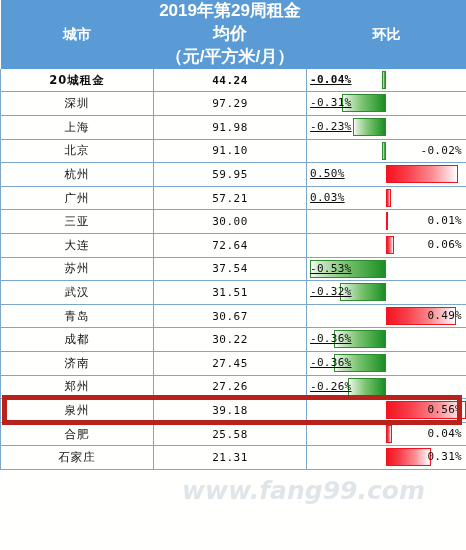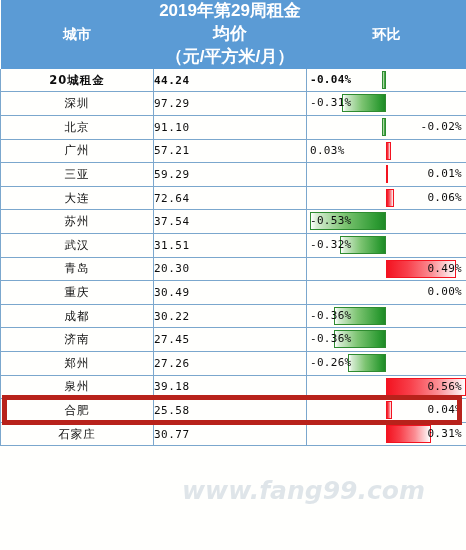--- a/index.html
+++ b/index.html
@@ -69,21 +69,21 @@
     white-space:nowrap;
     overflow:hidden;
   }
   tbody td.city{
     text-align:center;
     font-family:"DejaVu Sans","Liberation Sans",sans-serif;
     letter-spacing:1px;
     border-left:1px solid #7ba7cd;
   }
   tbody td.price{
-    text-align:left;
+    text-align:center;
     font-family:"DejaVu Sans Mono","Liberation Mono",monospace;
     font-size:11px;
     letter-spacing:0.5px;
   }
   tbody tr.total td.city,
   tbody tr.total td.price{font-weight:bold;}
   tbody tr.total td{border-bottom:1px solid #7ba7cd;}
 
   
   td.mom{
@@ -120,21 +120,21 @@
     top:0;
     height:22.6px;
     line-height:22.6px;
     font-size:11px;
     font-family:"DejaVu Sans Mono","Liberation Mono",monospace;
     letter-spacing:0.3px;
     color:#0d0d0d;
     z-index:3;
     white-space:nowrap;
   }
-  .bar-label.left{left:3px;text-align:right;}
+  .bar-label.left{left:3px;text-align:right;text-decoration:underline;}
   .bar-label.right{right:4px;}
   tbody tr.total .bar-label{font-weight:bold;}
 
   
   #highlight{
     position:absolute;
     left:2px;
     width:460px;
     height:28px;
     border:5px solid #b8221b;
@@ -181,42 +181,62 @@
           <td class="city">深圳</td>
           <td class="price">97.29</td>
           <td class="mom">
             <div class="bar-wrap">
               <div class="bar neg" style="left: 35px; width: 44px;"></div>
               <div class="bar-label left">-0.31%</div>
             </div>
           </td>
         </tr>
         <tr>
+          <td class="city">上海</td>
+          <td class="price">91.98</td>
+          <td class="mom">
+            <div class="bar-wrap">
+              <div class="bar neg" style="left: 46px; width: 33px;"></div>
+              <div class="bar-label left">-0.23%</div>
+            </div>
+          </td>
+        </tr>
+        <tr>
           <td class="city">北京</td>
           <td class="price">91.10</td>
           <td class="mom">
             <div class="bar-wrap">
               <div class="bar neg tiny" style="left: 75px; width: 4px;"></div>
               <div class="bar-label right">-0.02%</div>
             </div>
           </td>
         </tr>
         <tr>
+          <td class="city">杭州</td>
+          <td class="price">59.95</td>
+          <td class="mom">
+            <div class="bar-wrap">
+              <div class="bar pos" style="left: 79px; width: 72px;"></div>
+              <div class="bar-label left">0.50%</div>
+            </div>
+          </td>
+        </tr>
+        <tr>
           <td class="city">广州</td>
           <td class="price">57.21</td>
           <td class="mom">
             <div class="bar-wrap">
               <div class="bar pos tiny" style="left: 79px; width: 5px;"></div>
               <div class="bar-label left">0.03%</div>
             </div>
           </td>
         </tr>
         <tr>
           <td class="city">三亚</td>
-          <td class="price">59.29</td>
+          <td class="price">30.00</td>
           <td class="mom">
             <div class="bar-wrap">
               <div class="bar pos tiny" style="left: 79px; width: 2px;"></div>
               <div class="bar-label right">0.01%</div>
             </div>
           </td>
         </tr>
         <tr>
           <td class="city">大连</td>
           <td class="price">72.64</td>
@@ -242,38 +262,29 @@
           <td class="price">31.51</td>
           <td class="mom">
             <div class="bar-wrap">
               <div class="bar neg" style="left: 33px; width: 46px;"></div>
               <div class="bar-label left">-0.32%</div>
             </div>
           </td>
         </tr>
         <tr>
           <td class="city">青岛</td>
-          <td class="price">20.30</td>
+          <td class="price">30.67</td>
           <td class="mom">
             <div class="bar-wrap">
               <div class="bar pos" style="left: 79px; width: 70px;"></div>
               <div class="bar-label right">0.49%</div>
             </div>
           </td>
         </tr>
         <tr>
-          <td class="city">重庆</td>
-          <td class="price">30.49</td>
-          <td class="mom">
-            <div class="bar-wrap">
-              <div class="bar-label right">0.00%</div>
-            </div>
-          </td>
-        </tr>
-        <tr>
           <td class="city">成都</td>
           <td class="price">30.22</td>
           <td class="mom">
             <div class="bar-wrap">
               <div class="bar neg" style="left: 27px; width: 52px;"></div>
               <div class="bar-label left">-0.36%</div>
             </div>
           </td>
         </tr>
         <tr>
@@ -311,21 +322,21 @@
           <td class="price">25.58</td>
           <td class="mom">
             <div class="bar-wrap">
               <div class="bar pos tiny" style="left: 79px; width: 6px;"></div>
               <div class="bar-label right">0.04%</div>
             </div>
           </td>
         </tr>
         <tr>
           <td class="city">石家庄</td>
-          <td class="price">30.77</td>
+          <td class="price">21.31</td>
           <td class="mom">
             <div class="bar-wrap">
               <div class="bar pos" style="left: 79px; width: 45px;"></div>
               <div class="bar-label right">0.31%</div>
             </div>
           </td>
         </tr>
       </tbody>
   </table>
 

